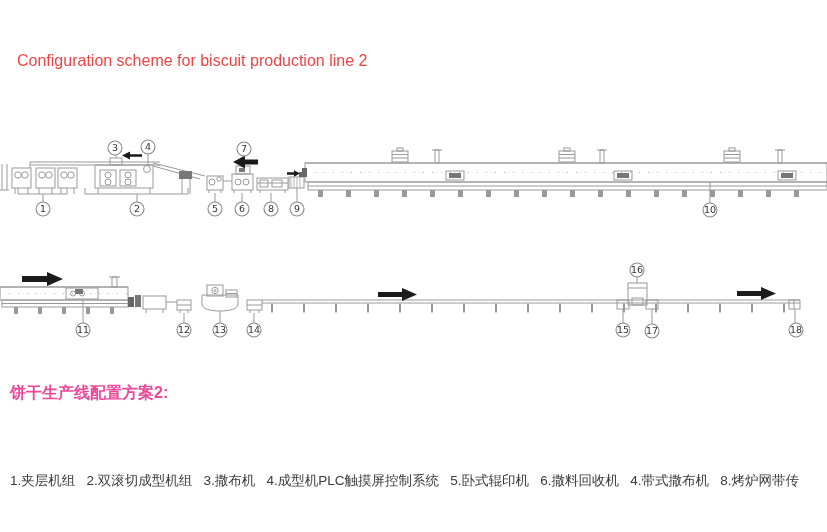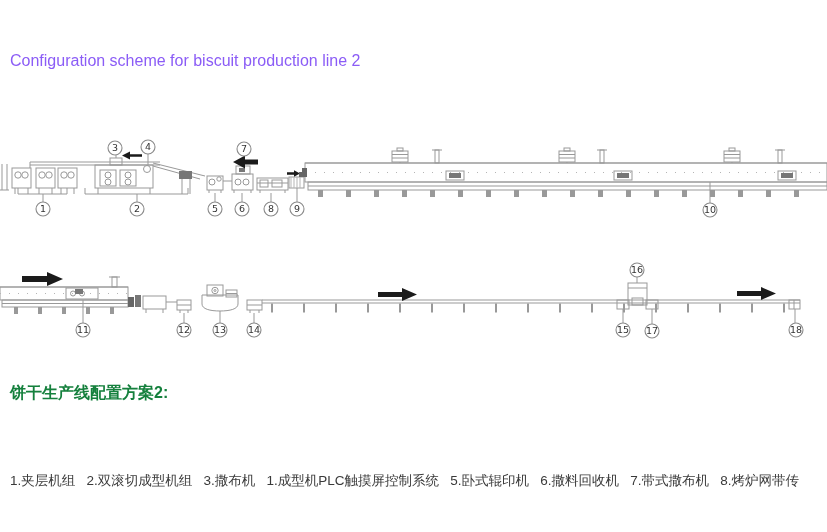--- a/index.html
+++ b/index.html
@@ -4,31 +4,31 @@
 <style>
   html,body{margin:0;padding:0;}
   body{
     width:827px;height:532px;position:relative;background:#ffffff;overflow:hidden;
     font-family:"Liberation Sans","DejaVu Sans",sans-serif;
   }
   .title-row{
     position:absolute;left:10px;top:52px;display:flex;align-items:baseline;white-space:nowrap;
   }
   .title-zh{font-size:21px;font-weight:bold;color:#1a4d80;letter-spacing:0.5px;}
-  .title-en{font-size:16px;color:#8b5cf6;}
+  .title-en{font-size:16px;color:#ef4444;margin-left:7px;}
   .diagram-svg{position:absolute;left:0;top:130px;}
   .ln{fill:none;stroke:#999;stroke-width:1;}
   .lt{fill:none;stroke:#b5b5b5;stroke-width:1;}
   .dk{fill:#777;stroke:none;}
   .dk2{fill:#666;stroke:none;}
   .ar{fill:#1b1b1b;stroke:none;}
   .callout circle{fill:#fff;stroke:#8a8a8a;stroke-width:1.1;}
   .callout text{font-family:"DejaVu Sans","Liberation Sans",sans-serif;font-size:9.5px;fill:#333;text-anchor:middle;}
   .legend-heading{
-    position:absolute;left:10px;top:383px;font-size:16px;font-weight:bold;color:#15803d;white-space:pre;
+    position:absolute;left:10px;top:383px;font-size:16px;font-weight:bold;color:#ec4899;white-space:pre;
   }
   .legend-lines{
     position:absolute;left:10px;top:411px;font-size:13.5px;color:#3a3a3a;line-height:28px;white-space:pre;
   }
 </style>
 </head>
 <body>
 
 <div class="title-row">
   <span class="title-en">Configuration scheme for biscuit production line 2</span>
@@ -304,16 +304,16 @@
     </g>
   <g class="callout" transform="translate(796,200)">
       <circle r="7"></circle>
       <text y="3.4">18</text>
     </g>
 </svg>
 
 <div class="legend-heading">饼干生产线配置方案2:</div>
 
 <div class="legend-lines">
-  <div>1.夹层机组   2.双滚切成型机组   3.撒布机   1.成型机PLC触摸屏控制系统   5.卧式辊印机   6.撒料回收机   7.带式撒布机   8.烤炉网带传</div>
+  <div>1.夹层机组   2.双滚切成型机组   3.撒布机   4.成型机PLC触摸屏控制系统   5.卧式辊印机   6.撒料回收机   4.带式撒布机   8.烤炉网带传</div>
   
   
 </div>
 
 </body></html>

